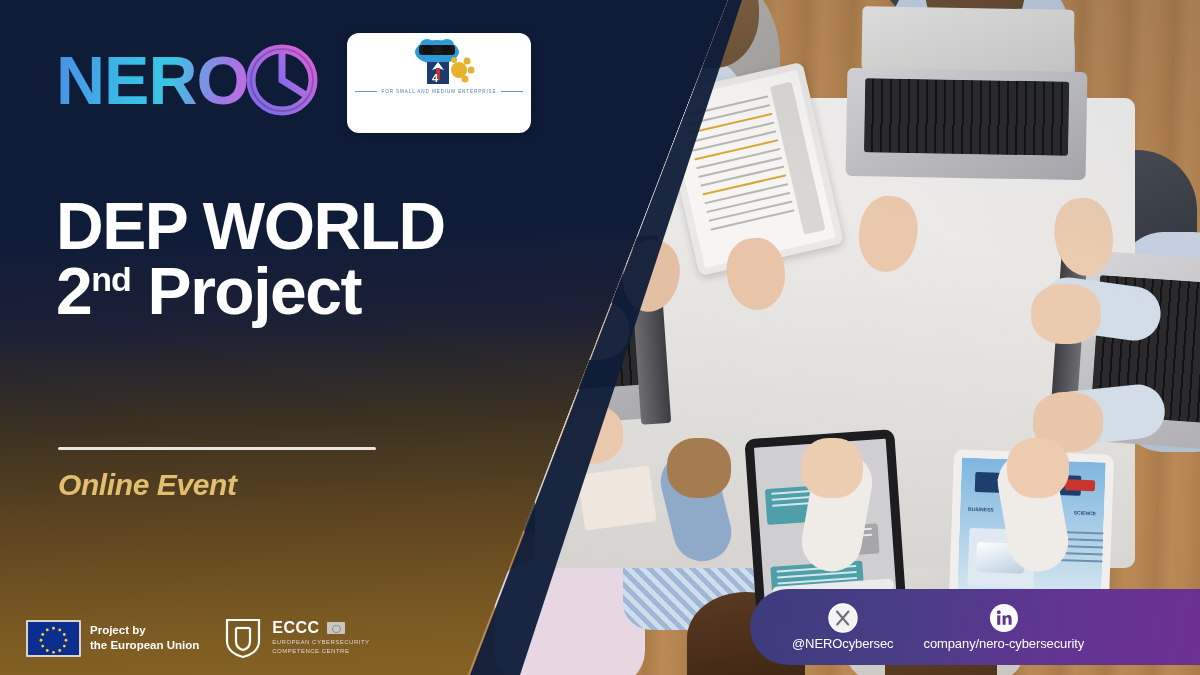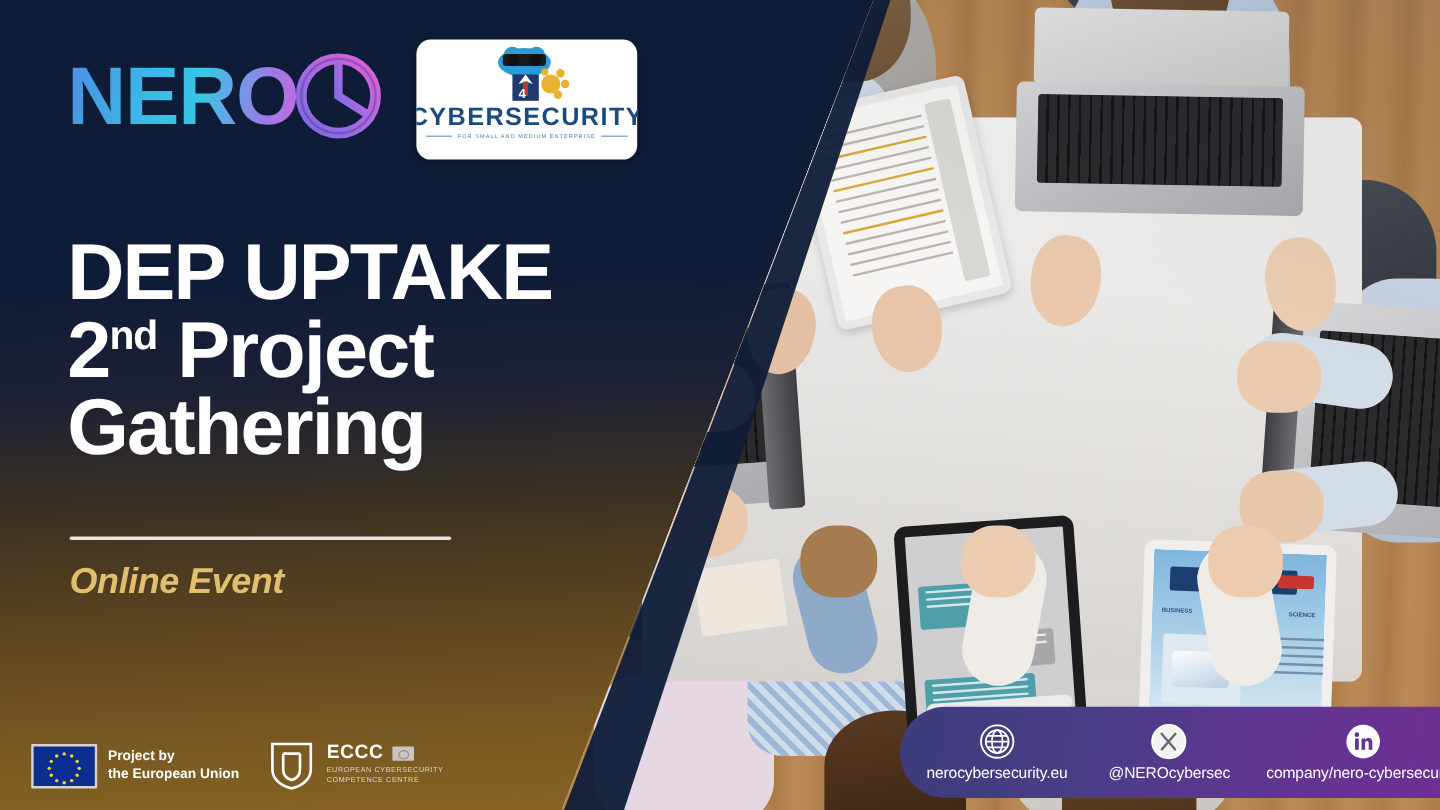--- a/index.html
+++ b/index.html
@@ -474,28 +474,26 @@
         <polygon points="41,24 35,32 41,30 47,32" fill="#fff"></polygon>
         <rect x="39" y="30" width="4" height="12" fill="#c2352f"></rect>
         <text x="35" y="44" font-size="11" font-weight="bold" fill="#fff" font-family="sans-serif">4</text>
         <circle cx="62" cy="32" r="8" fill="#e8b22e"></circle>
         <circle cx="70" cy="23" r="3.5" fill="#e8b22e"></circle>
         <circle cx="74" cy="32" r="3.5" fill="#e8b22e"></circle>
         <circle cx="68" cy="41" r="3.5" fill="#e8b22e"></circle>
         <circle cx="57" cy="22" r="3" fill="#e8b22e"></circle>
       </svg>
     </span>
-    <span class="cyber-word">CYBERSECURITY</span>
     <span class="cyber-tag">FOR SMALL AND MEDIUM ENTERPRISE</span>
   </div>
 
   <div class="headline">
-    <span class="l1">DEP UPTAKE</span>
+    <span class="l1">DEP WORLD</span>
     <span class="l2"><span>2</span><span class="sup">nd</span> <span>Project</span></span>
-    <span class="l3">Gathering</span>
   </div>
 
   <div class="divider"></div>
   <div class="event-type">Online Event</div>
 
   <div class="funding">
     <div class="eu-badge">
       <span class="eu-flag">
         <svg viewBox="0 0 55 37" width="51" height="33">
           <g fill="#f5d335">
@@ -536,31 +534,20 @@
         <span class="eccc-sub">
           <span>EUROPEAN CYBERSECURITY</span><br>
           <span>COMPETENCE CENTRE</span>
         </span>
       </span>
     </div>
   </div>
 
   <div class="social-bar">
 
-    <div class="social-item si-1">
-      <span class="si-icon">
-        <svg viewBox="0 0 30 30" width="30" height="30">
-          <circle cx="15" cy="15" r="13.5" fill="none" stroke="#fff" stroke-width="1.6"></circle>
-          <circle cx="15" cy="15" r="9.5" fill="none" stroke="#fff" stroke-width="1.5"></circle>
-          <ellipse cx="15" cy="15" rx="4.4" ry="9.5" fill="none" stroke="#fff" stroke-width="1.4"></ellipse>
-          <path d="M5.5 15 H24.5 M7 10.2 H23 M7 19.8 H23" stroke="#fff" stroke-width="1.4"></path>
-        </svg>
-      </span>
-      <span class="si-label">nerocybersecurity.eu</span>
-    </div>
 
     <div class="social-item si-2">
       <span class="si-icon">
         <svg viewBox="0 0 30 30" width="30" height="30">
           <circle cx="15" cy="15" r="14" fill="#f4f3f4" stroke="#fff" stroke-width="1.4"></circle>
           <path d="M9 8.5 L20.2 21.5 M20.5 8.5 L9.2 21.5" stroke="#6d6d70" stroke-width="2" stroke-linecap="round"></path>
         </svg>
       </span>
       <span class="si-label">@NEROcybersec</span>
     </div>

